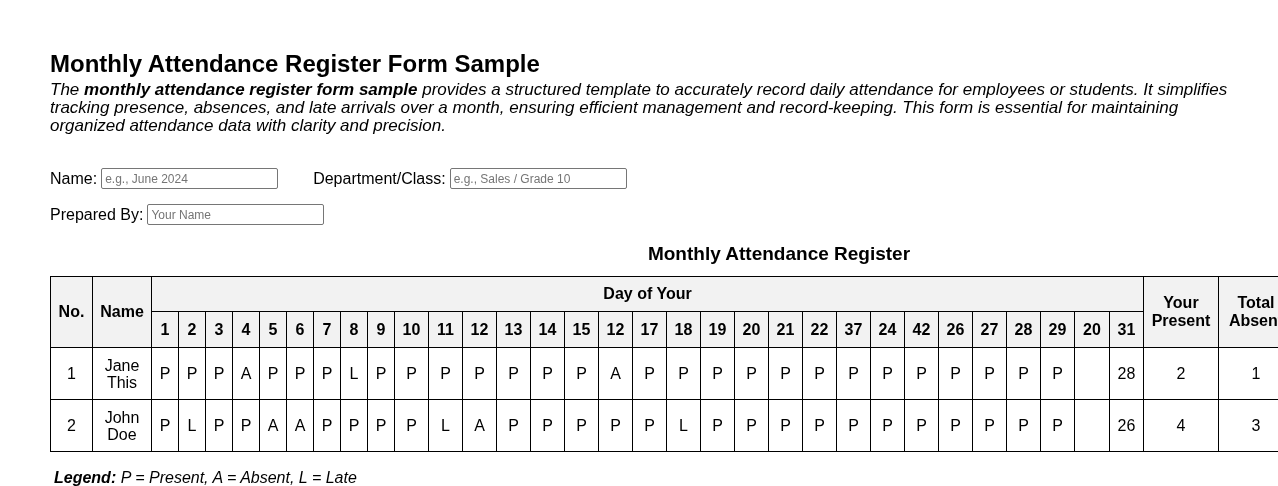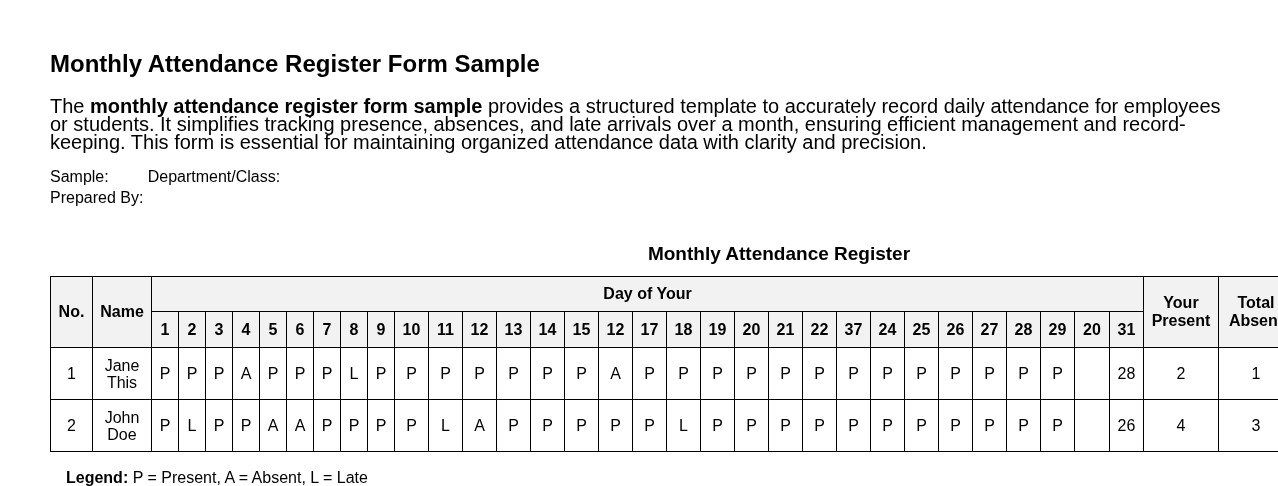--- a/index.html
+++ b/index.html
@@ -6,34 +6,34 @@
   body {
     width: 1278px; height: 486px; overflow: hidden; position: relative;
     font-family: "Liberation Sans", sans-serif; color: #000;
   }
   .page { position: absolute; left: 50px; top: 0; width: 1400px; }
   h1 {
     font-size: 24px; font-weight: bold; margin: 0;
     position: absolute; top: 50px; left: 0; white-space: nowrap;
   }
   .intro {
-    position: absolute; top: 97px; left: 0; width: 1180px;
-    font-size: 20px; line-height: 18px; margin: 0;
+    position: absolute; top: 81px; left: 0; width: 1180px;
+    font-size: 17px; line-height: 18px; margin: 0; font-style: italic;
   }
   .intro b { font-weight: bold; }
   .field-row { position: absolute; left: 0; font-size: 16px; white-space: nowrap; display: flex; align-items: center; }
   .field-row label { margin-right: 4px; }
   .field-row input {
     font-family: "Liberation Sans", sans-serif; font-size: 12px;
     height: 21px; box-sizing: border-box; width: 177px;
     border: 1px solid #767676; border-radius: 2px; padding: 1px 3px; color: #000;
   }
   .field-row input::placeholder { color: #757575; }
   .row1 { top: 168px; }
-  .row2 { top: 189px; }
+  .row2 { top: 204px; }
   .gap { display: inline-block; width: 35px; }
   .table-title {
     position: absolute; top: 243px; left: 0; width: 1458px; text-align: center;
     font-size: 19px; font-weight: bold; margin: 0;
   }
   table.reg {
     position: absolute; top: 276px; left: 0;
     border-collapse: collapse; font-size: 16px; table-layout: fixed;
   }
   table.reg th, table.reg td {
@@ -42,39 +42,42 @@
   table.reg th { background: #f2f2f2; font-weight: bold; }
   table.reg thead tr.r1 th { height: 34px; }
   table.reg thead tr.r2 th { height: 35px; }
   table.reg tbody td { height: 51px; line-height: 17px; }
   .c-no { width: 42px; }
   .c-name { width: 59px; }
   .c-d1 { width: 27px; }
   .c-d2 { width: 34px; }
   .c-d30 { width: 35px; }
   .c-tot { width: 75px; }
-  .legend { position: absolute; top: 469px; left: 16px; font-size: 16px; white-space: nowrap; }
+  .legend { position: absolute; top: 469px; left: 4px; font-size: 16px; white-space: nowrap; font-style: italic; }
   .legend b { font-weight: bold; }
 </style>
 </head>
 <body>
 
 <div class="page">
   <h1>Monthly Attendance Register Form Sample</h1>
 
   <p class="intro"><span>The </span><b>monthly attendance register form sample</b><span> provides a structured template to accurately record daily attendance for employees or students. It simplifies tracking presence, absences, and late arrivals over a month, ensuring efficient management and record-keeping. This form is essential for maintaining organized attendance data with clarity and precision.</span></p>
 
   <div class="field-row row1">
-    <label>Sample:</label>
+    <label>Name:</label>
+    <input type="text" placeholder="e.g., June 2024" style="">
     <span class="gap"></span>
     <label>Department/Class:</label>
+    <input type="text" placeholder="e.g., Sales / Grade 10" style="">
   </div>
 
   <div class="field-row row2">
     <label>Prepared By:</label>
+    <input type="text" placeholder="Your Name" style="">
   </div>
 
   <h2 class="table-title">Monthly Attendance Register</h2>
 
   <table class="reg">
     <colgroup id="cols">
         <col class="c-no">
         <col class="c-name">
         <col class="c-d1">
         <col class="c-d1">
@@ -136,21 +139,21 @@
           <th>15</th>
           <th>12</th>
           <th>17</th>
           <th>18</th>
           <th>19</th>
           <th>20</th>
           <th>21</th>
           <th>22</th>
           <th>37</th>
           <th>24</th>
-          <th>25</th>
+          <th>42</th>
           <th>26</th>
           <th>27</th>
           <th>28</th>
           <th>29</th>
           <th>20</th>
           <th>31</th>
         </tr>
     </thead>
     <tbody id="reg-body">
         <tr>

